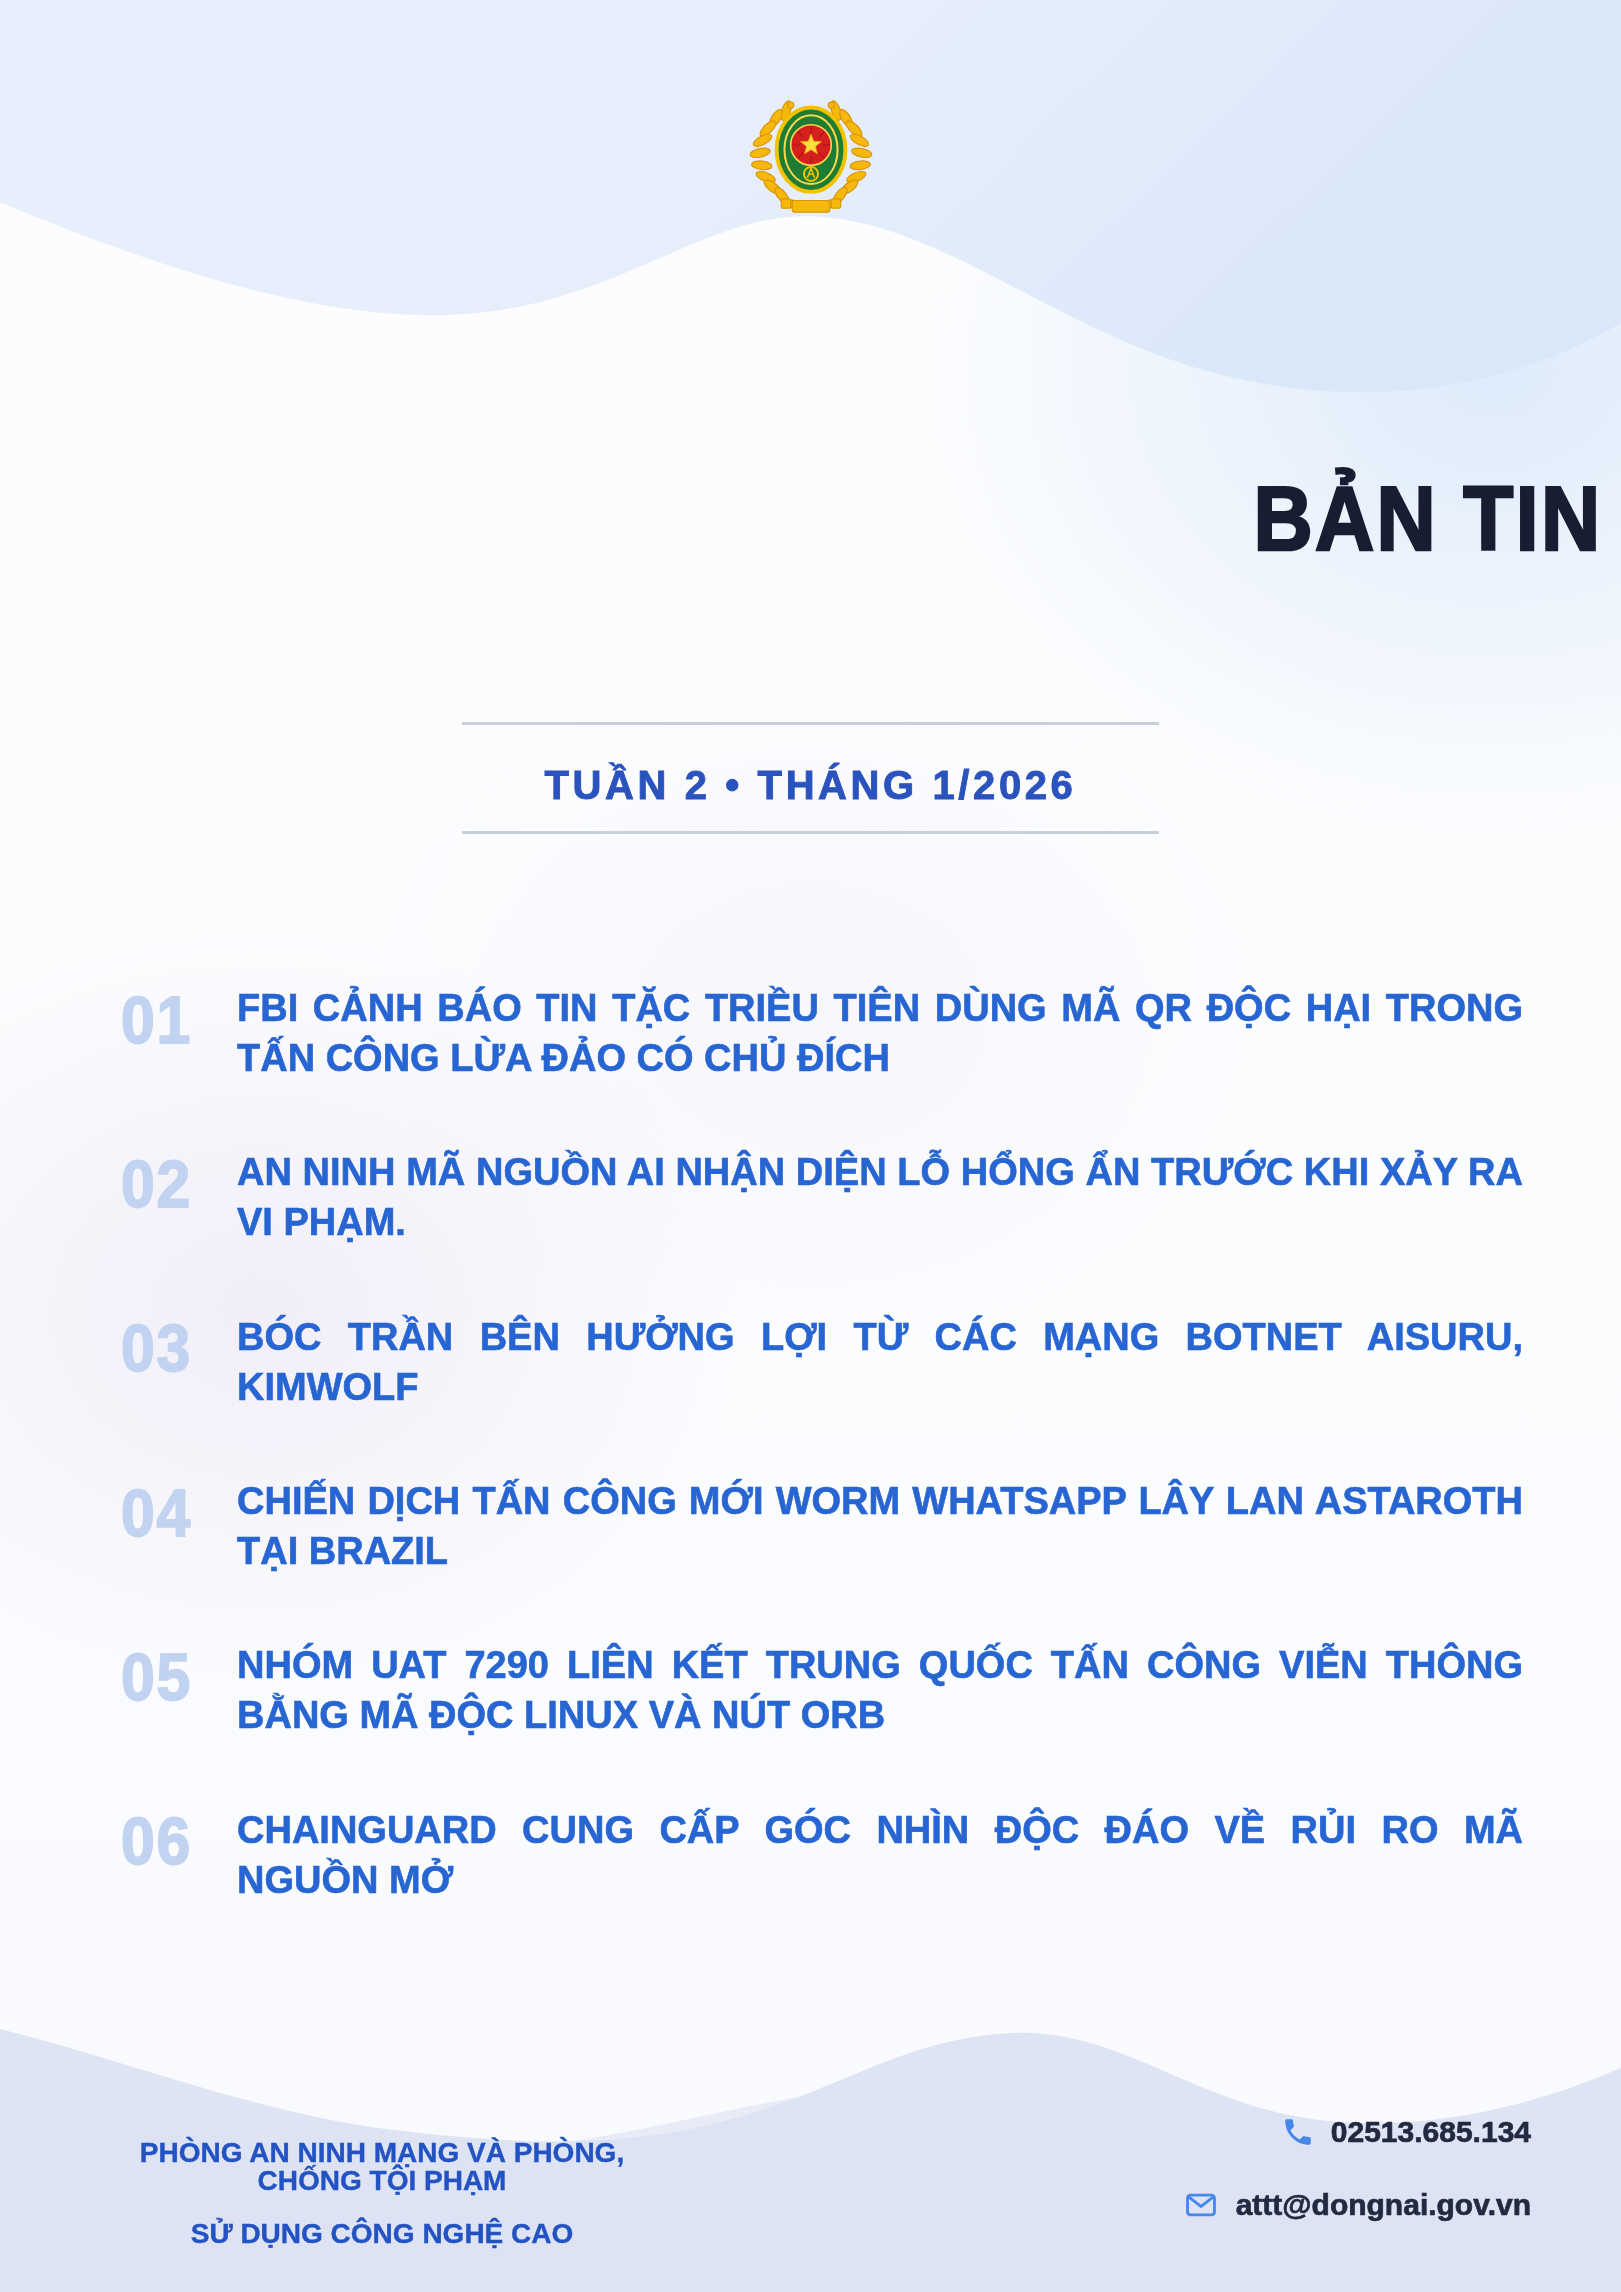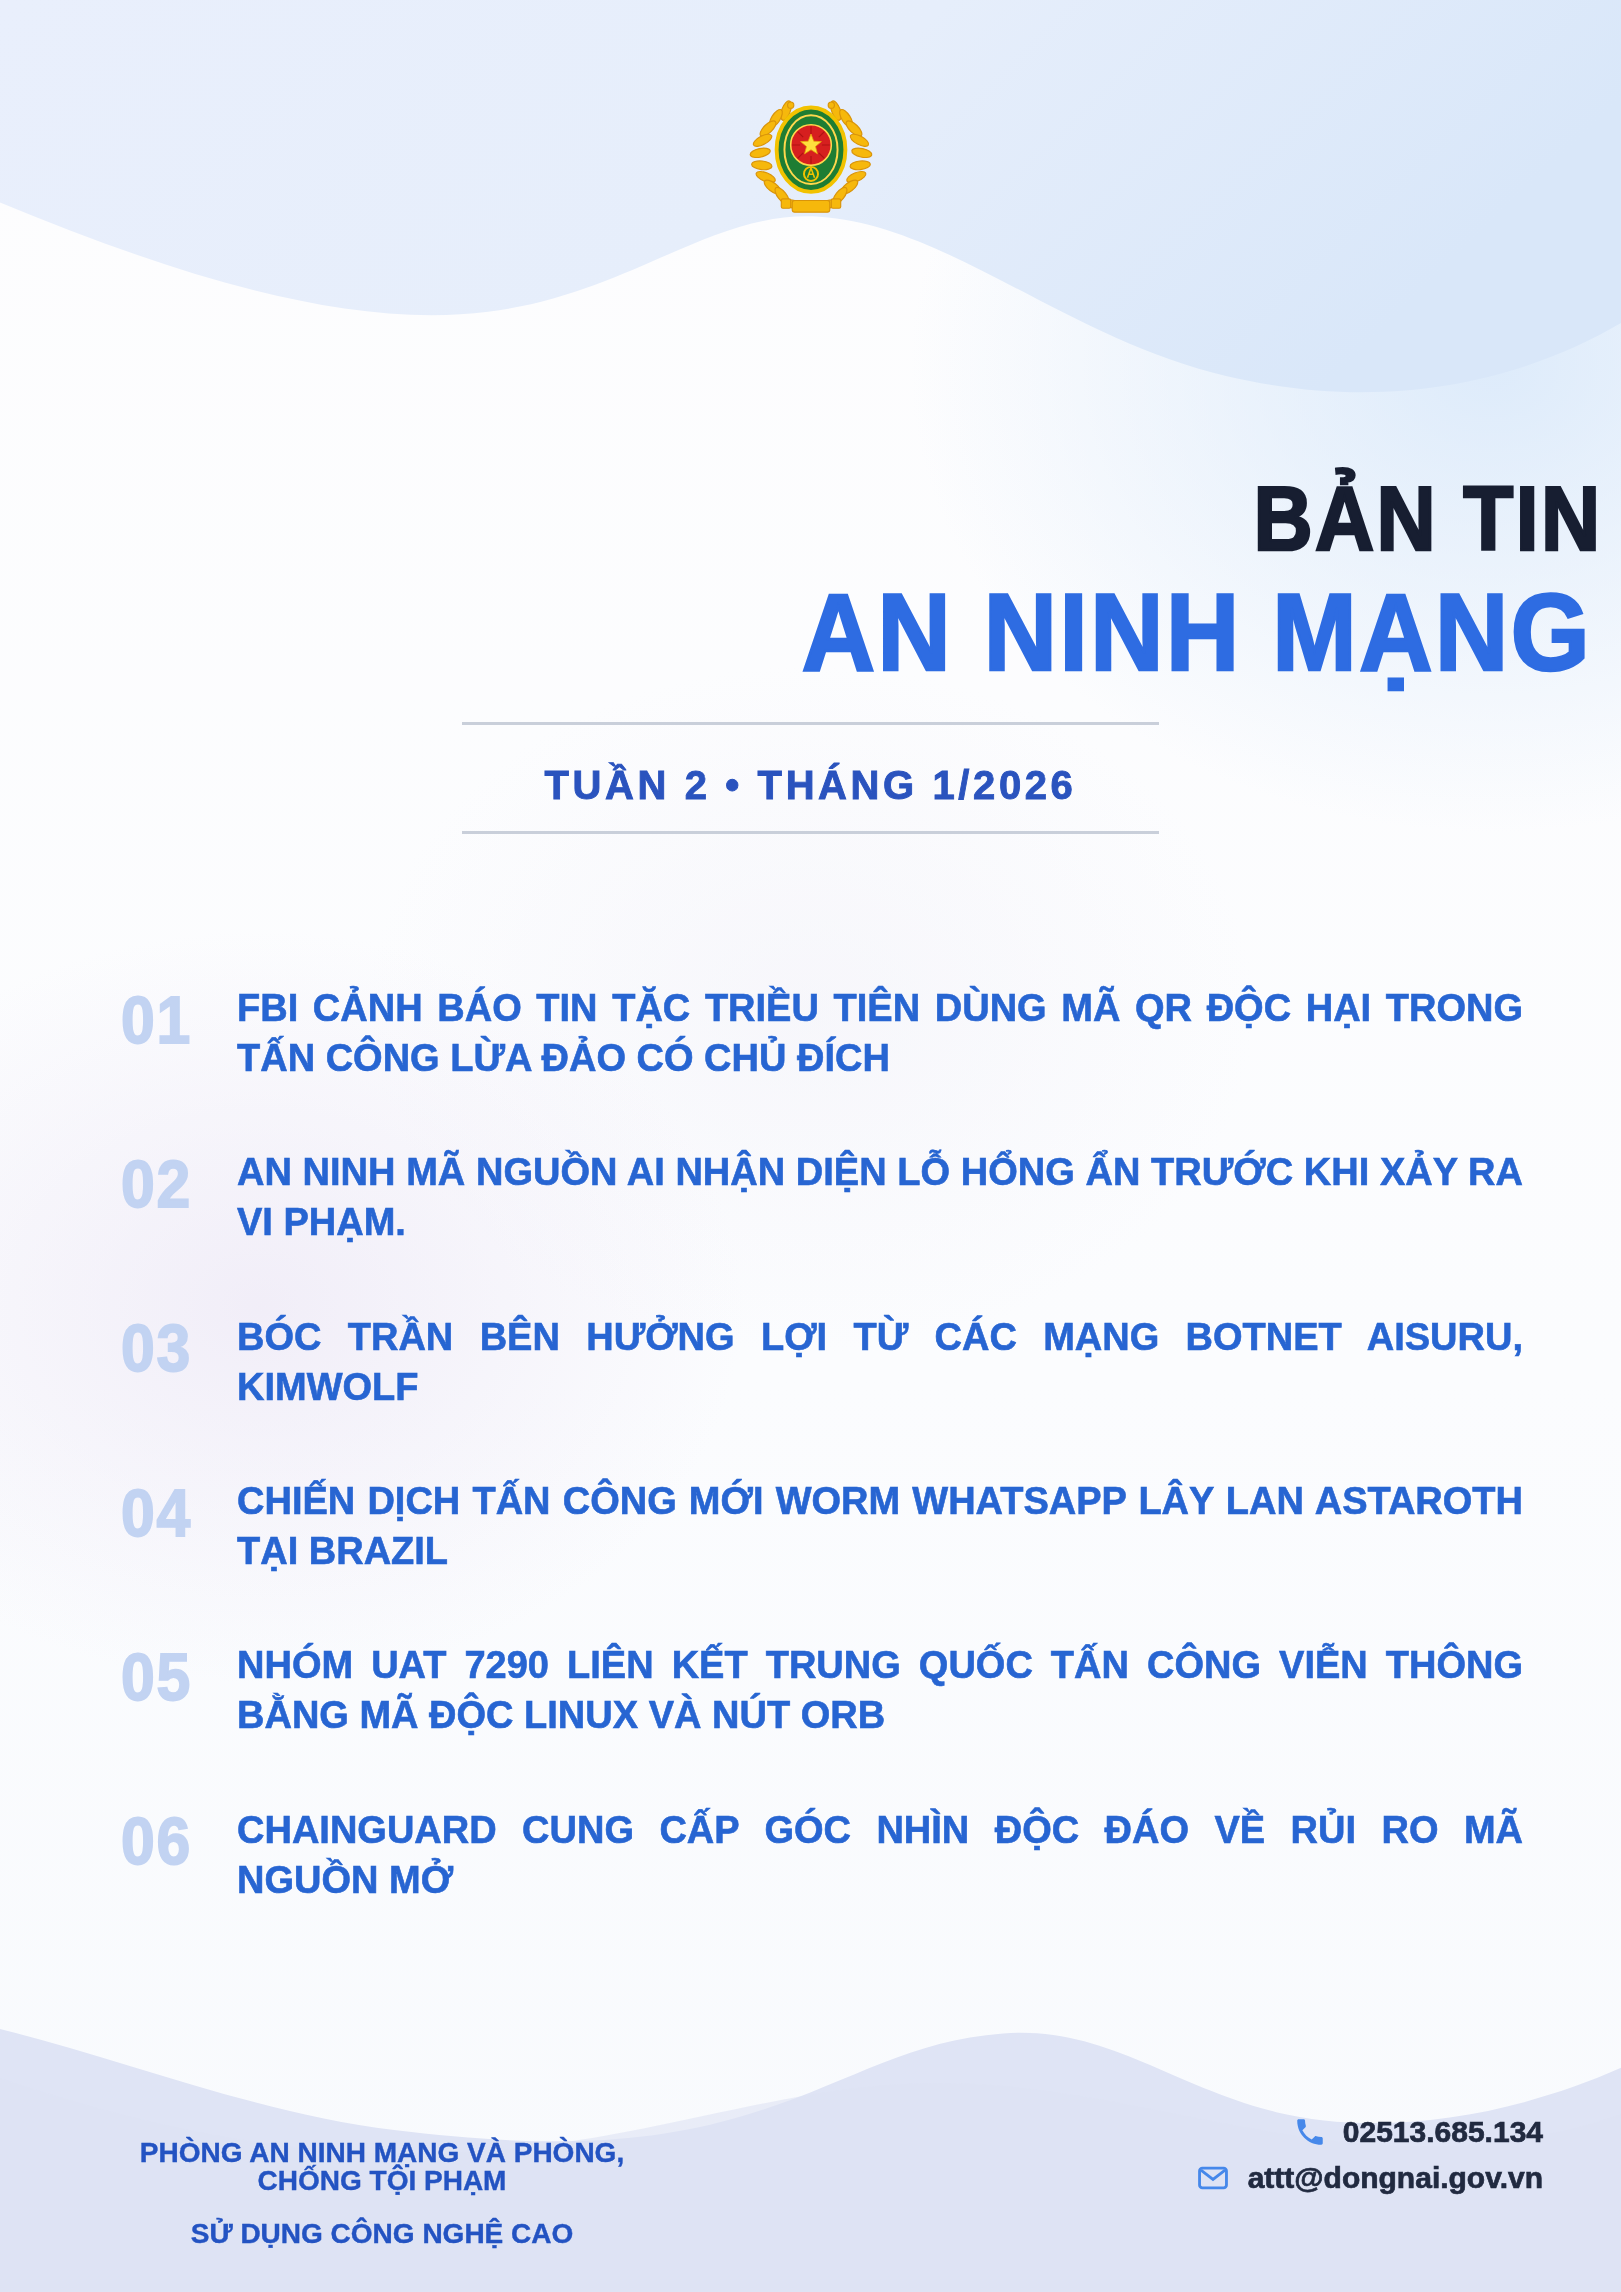--- a/index.html
+++ b/index.html
@@ -56,21 +56,21 @@
     text-align:justify;text-justify:inter-word;
   }
 
   .dept{
     position:absolute;top:2131px;left:88px;width:588px;text-align:center;
     color:#2353c2;font-weight:bold;font-size:28px;line-height:1;margin-top:8px;
     -webkit-text-stroke:0.4px #2353c2;
   }
   .dept .dept-line{margin-bottom:25px;}
 
-  .contacts{position:absolute;top:2115px;right:79px;display:flex;flex-direction:column;align-items:flex-end;gap:12px;}
+  .contacts{position:absolute;top:2115px;right:91px;display:flex;flex-direction:column;align-items:flex-end;gap:39px;}
   .contact-row{display:flex;align-items:center;gap:16px;}
   .contact-row svg{display:block;}
   .contact-text{font-size:30px;font-weight:bold;color:#212a40;-webkit-text-stroke:0.7px #212a40;line-height:1;}
 </style>
 </head>
 <body>
 
 <div class="page">
 
   <svg class="wave top-wave" viewBox="0 0 1811 480" preserveAspectRatio="none" aria-hidden="true">
@@ -123,21 +123,20 @@
       <path d="M100,50 L103.53,59.15 L113.31,59.67 L105.71,65.85 L108.23,75.33 L100,70
                L91.77,75.33 L94.29,65.85 L86.69,59.67 L96.47,59.15 Z" fill="#ffdf3d" stroke="#e8a50a" stroke-width="1"></path>
       <circle cx="100" cy="101" r="9" fill="none" stroke="#f2c200" stroke-width="2.5"></circle>
       <path d="M95.5,106 L100,93.5 L104.5,106 M97,101.5 H103" fill="none" stroke="#f2c200" stroke-width="2"></path>
     </svg>
   </div>
 
 
   <h1 class="title-block">
     <span class="t1"><span class="condense">BẢN TIN</span></span>
-    <span class="t2"><span class="condense">AN NINH MẠNG</span></span>
   </h1>
 
   <div class="issue-box">
     <span>TUẦN 2 • THÁNG 1/2026</span>
   </div>
 
   <ol class="toc">
     <li class="toc-item">
       <span class="num">01</span>
       <p class="item-title">FBI CẢNH BÁO TIN TẶC TRIỀU TIÊN DÙNG MÃ QR ĐỘC HẠI TRONG TẤN CÔNG LỪA ĐẢO CÓ CHỦ ĐÍCH</p>

